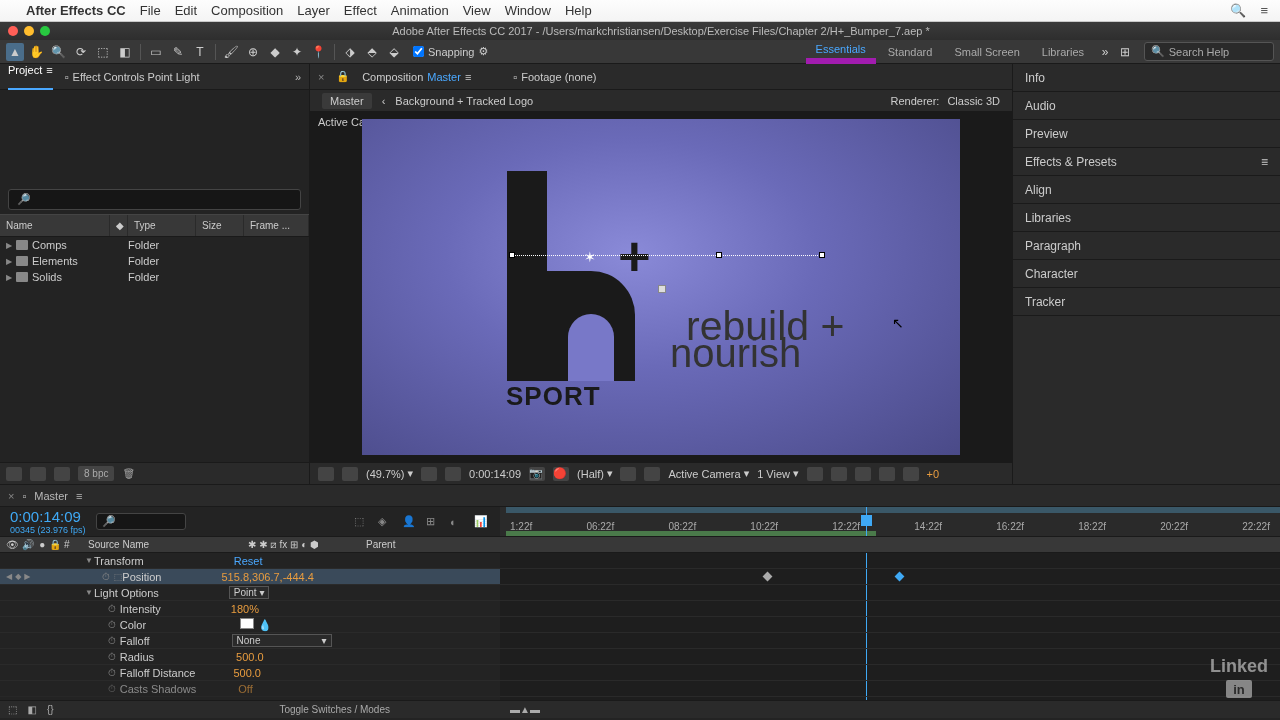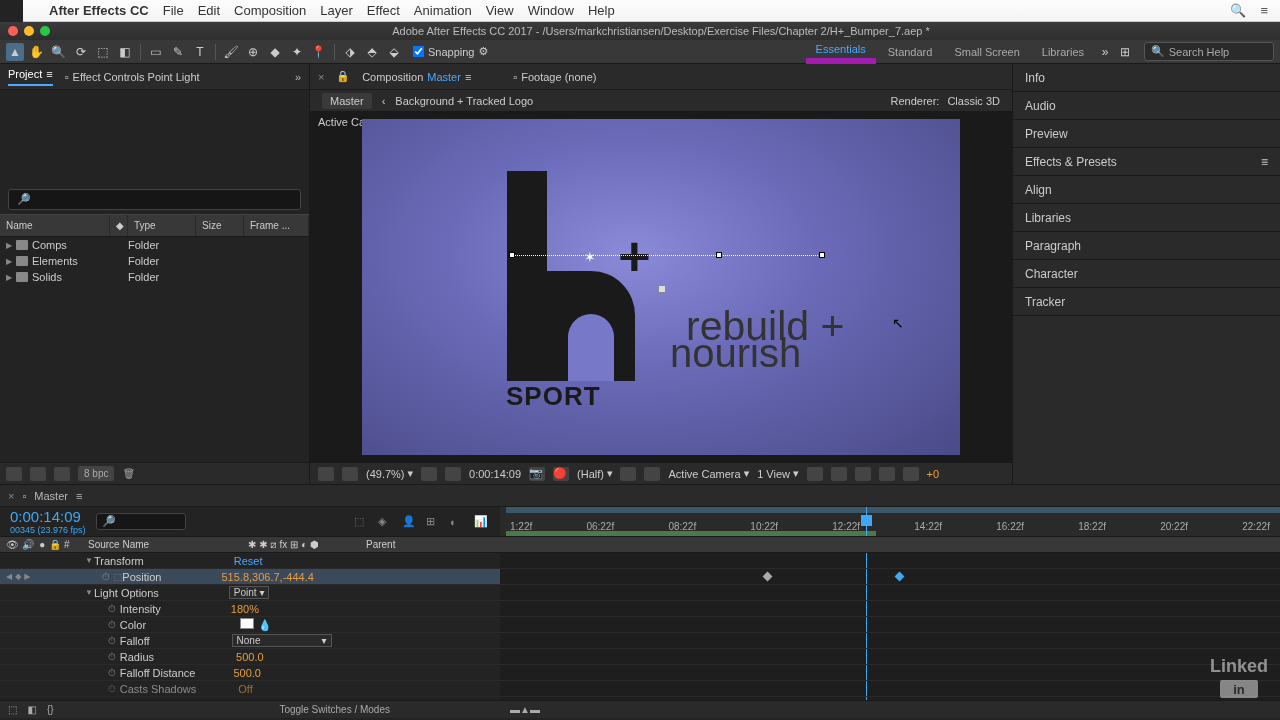--- a/index.html
+++ b/index.html
@@ -1,19 +1,19 @@
 <!DOCTYPE html>
 <html><head>
 <meta charset="utf-8">
 <style>
 * { margin: 0; padding: 0; box-sizing: border-box; font-family: -apple-system, "Helvetica Neue", Arial, sans-serif; }
 body { background: #232323; color: #b8b8b8; font-size: 11px; overflow: hidden; width: 1280px; height: 720px; }
 
 
-.mac-menubar { height: 22px; background: linear-gradient(#fdfdfd, #f4f4f4); border-bottom: 1px solid #c8c8c8; display: flex; align-items: center; padding: 0 12px; color: #333; font-size: 13px; margin-left: 23px; }
+.mac-menubar { height: 22px; background: linear-gradient(#fdfdfd, #f4f4f4); border-bottom: 1px solid #c8c8c8; display: flex; align-items: center; padding: 0 12px; color: #333; font-size: 13px; }
 .mac-menubar .apple { font-size: 14px; margin-right: 14px; }
 .mac-menubar .app-name { font-weight: 600; margin-right: 14px; }
 .mac-menubar .menu-item { margin-right: 14px; cursor: default; }
 .mac-menubar .right { margin-left: auto; display: flex; gap: 14px; color: #555; }
 
 
 .app-titlebar { height: 18px; background: linear-gradient(#3a3a3a, #2e2e2e); display: flex; align-items: center; padding: 0 8px; color: #ccc; font-size: 11px; }
 .traffic { display: flex; gap: 6px; }
 .traffic span { width: 10px; height: 10px; border-radius: 50%; display: inline-block; }
 .tl-red { background: #ff5f57; } .tl-yel { background: #ffbd2e; } .tl-grn { background: #28c940; }
@@ -31,21 +31,21 @@
 .ws-tab.active { color: #4aa8ff; border-bottom: 6px solid #a21caf; }
 .search-help { background: #2a2a2a; border: 1px solid #555; border-radius: 3px; padding: 2px 6px; color: #aaa; font-size: 11px; width: 130px; margin-left: 8px; display: flex; align-items: center; gap: 4px; }
 
 
 .main { display: flex; height: 420px; }
 
 
 .left-panel { width: 310px; background: #232323; border-right: 1px solid #1a1a1a; display: flex; flex-direction: column; }
 .panel-tabs { height: 26px; background: #2a2a2a; border-bottom: 1px solid #1a1a1a; display: flex; align-items: center; padding: 0 8px; gap: 12px; font-size: 11px; }
 .panel-tab { color: #ccc; cursor: pointer; display: flex; align-items: center; gap: 4px; }
-.panel-tab.active { color: #fff; border-bottom: 2px solid #4aa8ff; padding-bottom: 4px; }
+.panel-tab.active { color: #fff; border-bottom: 2px solid #4aa8ff; padding-bottom: 12px; }
 .thumb-area { height: 95px; background: #232323; }
 .proj-search { margin: 4px 8px; background: #161616; border: 1px solid #444; border-radius: 3px; padding: 3px 8px; color: #888; font-size: 11px; display: flex; align-items: center; gap: 6px; }
 .proj-cols { display: flex; background: #383838; border-top: 1px solid #444; border-bottom: 1px solid #1a1a1a; font-size: 10px; color: #ccc; }
 .proj-cols div { padding: 5px 6px; border-right: 1px solid #2a2a2a; }
 .col-name { width: 110px; } .col-tag { width: 18px; } .col-type { width: 68px; } .col-size { width: 48px; } .col-fr { flex: 1; }
 .proj-items { flex: 1; background: #232323; }
 .proj-row { display: flex; align-items: center; padding: 2px 6px; font-size: 11px; color: #ccc; }
 .proj-row .tw { width: 10px; color: #888; font-size: 8px; }
 .proj-row .pi-name { width: 94px; display: flex; align-items: center; gap: 4px; }
 .proj-row .pi-type { margin-left: 18px; }
@@ -128,21 +128,21 @@
 .tl-track-row { height: 16px; border-bottom: 1px solid #2a2a2a; position: relative; }
 .kf { position: absolute; width: 7px; height: 7px; background: #aaa; transform: rotate(45deg); top: 4px; }
 .kf.sel { background: #3fa9f5; }
 .cti-line { position: absolute; top: 0; bottom: 0; width: 1px; background: #3fa9f5; left: 366px; }
 
 .tl-footer { height: 18px; background: #2a2a2a; border-top: 1px solid #1a1a1a; display: flex; align-items: center; padding: 0 8px; gap: 10px; font-size: 10px; color: #aaa; }
 .tl-footer-left { width: 492px; display: flex; align-items: center; gap: 10px; }
 .toggle-sw { margin-left: auto; margin-right: 110px; }
 
 .linkedin-badge { position: absolute; right: 12px; bottom: 22px; color: #ddd; font-size: 18px; font-weight: 600; opacity: 0.6; display: flex; align-items: center; gap: 3px; flex-direction: column; }
-.linkedin-badge .sq { width: 38px; height: 18px; background: #ccc; color: #333; display: flex; align-items: center; justify-content: center; border-radius: 2px; font-size: 13px; }
+.linkedin-badge .sq { width: 26px; height: 18px; background: #ccc; color: #333; display: flex; align-items: center; justify-content: center; border-radius: 2px; font-size: 13px; }
 </style>
 </head>
 <body>
 
 <div class="mac-menubar">
   <span class="apple"></span>
   <span class="app-name">After Effects CC</span>
   <span class="menu-item">File</span>
   <span class="menu-item">Edit</span>
   <span class="menu-item">Composition</span>

